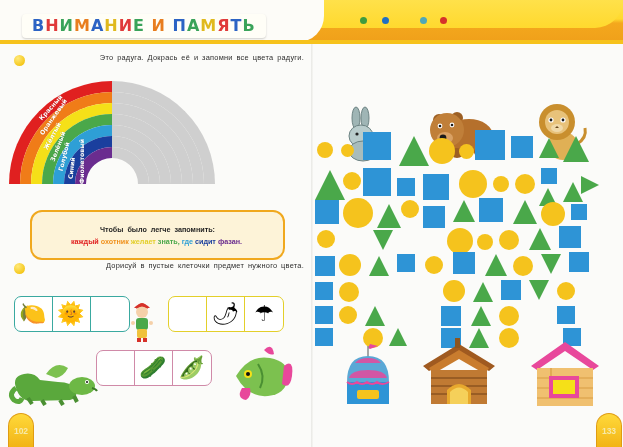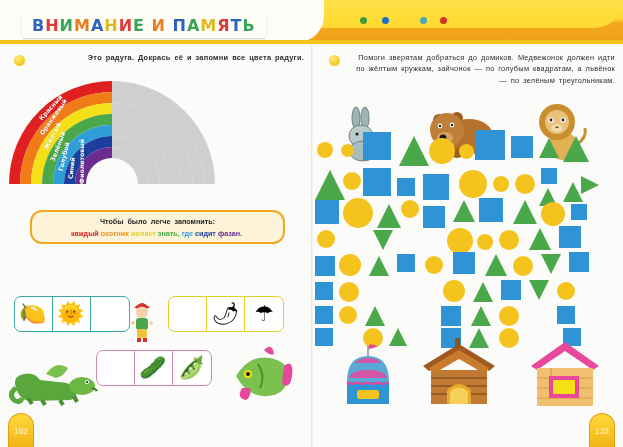--- a/index.html
+++ b/index.html
@@ -89,21 +89,21 @@
   .band-label {
     position: absolute; left: 0; top: 0;
     font-size: 6.2px; font-weight: bold; color: #ffffff;
     white-space: nowrap; transform-origin: left center;
     text-shadow: 0 0 1px rgba(0,0,0,.25);
     font-family: "DejaVu Sans", sans-serif;
   }
 
   
   #note {
-    position: absolute; left: 30px; top: 166px; width: 255px; height: 34px;
+    position: absolute; left: 30px; top: 166px; width: 255px; height: 50px;
     background: #fdf3d8;
     border: 2px solid #f0a81e;
     border-radius: 12px;
     display: flex; flex-direction: column;
     align-items: center; justify-content: center;
   }
   #note-title { font-size: 7.2px; font-weight: bold; color: #1f1f1f; word-spacing: 2px; margin-bottom: 3px; }
   #note-phrase { font-size: 7.2px; font-weight: bold; white-space: nowrap; }
   #note-phrase span { margin-right: 2px; }
 
@@ -151,21 +151,21 @@
   
   .page-num {
     position: absolute; bottom: 0; width: 26px; height: 34px;
     background: linear-gradient(#ffd93a, #f2b416);
     border-top-left-radius: 13px; border-top-right-radius: 13px;
     border: 1.5px solid #e09c12; border-bottom: none;
     display: flex; align-items: center; justify-content: center;
     font-size: 8.5px; font-weight: bold; color: #f6e9a8;
   }
   #page-num-left { left: 8px; }
-  #page-num-right { right: 8px; }
+  #page-num-right { right: 1px; }
 </style>
 </head>
 <body>
 
 <div id="page">
 
   <div id="banner">
     <div id="banner-shelf"></div>
     <div id="banner-curve"></div>
     <div id="banner-base"></div>
@@ -182,21 +182,21 @@
       </div>
   </div>
 
   <div id="spread">
     <div id="gutter"></div>
 
     <div class="page-half" id="left-half">
 
       <div class="task" style="left:14px; top:8px; width:290px;">
         <div class="bullet" style="left:0; top:3px;"></div>
-        <div class="task-text" style="margin-left:33px;font-weight:bold;">Это радуга. Докрась её и запомни все цвета радуги.</div>
+        <div class="task-text" style="margin-left:33px;">Это радуга. Докрась её и запомни все цвета радуги.</div>
       </div>
 
       <div id="rainbow">
           <div class="arc arc-left" style="width: 206px; height: 103px; border-width: 11px; border-color: rgb(224, 32, 32); clip-path: polygon(0px 0px, 50% 0px, 50% 100%, 0px 100%);"></div>
           <div class="arc arc-right" style="width: 206px; height: 103px; border-width: 11px; clip-path: polygon(50% 0px, 100% 0px, 100% 100%, 50% 100%);"></div>
           <div class="band-label" style="left: 17.5434px; top: 34.7598px; transform: translate(0px, -50%) rotate(-48deg);">Красный</div>
           <div class="arc arc-left" style="width: 184px; height: 92px; border-width: 11px; border-color: rgb(240, 124, 24); clip-path: polygon(0px 0px, 50% 0px, 50% 100%, 0px 100%);"></div>
           <div class="arc arc-right" style="width: 184px; height: 92px; border-width: 11px; clip-path: polygon(50% 0px, 100% 0px, 100% 100%, 50% 100%);"></div>
           <div class="band-label" style="left: 19.1433px; top: 50.3856px; transform: translate(0px, -50%) rotate(-55deg);">Оранжевый</div>
           <div class="arc arc-left" style="width: 162px; height: 81px; border-width: 11px; border-color: rgb(245, 224, 24); clip-path: polygon(0px 0px, 50% 0px, 50% 100%, 0px 100%);"></div>
@@ -214,20 +214,24 @@
           <div class="arc arc-left" style="width: 74px; height: 37px; border-width: 11px; border-color: rgb(106, 44, 143); clip-path: polygon(0px 0px, 50% 0px, 50% 100%, 0px 100%);"></div>
           <div class="arc arc-right" style="width: 74px; height: 37px; border-width: 11px; clip-path: polygon(50% 0px, 100% 0px, 100% 100%, 50% 100%);"></div>
           <div class="band-label" style="left: 58.5px; top: 100px; transform: translate(0px, -50%) rotate(-90deg);">Фиолетовый</div>
         </div>
 
       <div id="note">
         <div id="note-title">Чтобы было легче запомнить:</div>
         <div id="note-phrase"><span style="color: rgb(224, 32, 32);">каждый</span><span style="color: rgb(240, 146, 30);">охотник</span><span style="color: rgb(227, 207, 42);">желает</span><span style="color: rgb(74, 168, 74);">знать,</span><span style="color: rgb(46, 159, 214);">где</span><span style="color: rgb(26, 63, 158);">сидит</span><span style="color: rgb(106, 44, 143);">фазан.</span></div>
       </div>
 
+      <div class="task" style="left:14px; top:216px; width:290px;">
+        <div class="bullet" style="left:0; top:3px;"></div>
+        <div class="task-text" style="margin-left:19px;">Дорисуй в пустые клеточки предмет нужного цвета.</div>
+      </div>
 
       <div id="grids-host">
           <div class="grid" style="left: 14px; top: 252px; border-color: rgb(58, 169, 160);">
             <div class="cell" style="border-right-color: rgb(58, 169, 160);">
               <span class="glyph">🍋</span>
             </div>
             <div class="cell" style="border-right-color: rgb(58, 169, 160);">
               <span class="glyph">🌞</span>
             </div>
             <div class="cell" style="border-right-color: rgb(58, 169, 160);"></div>
@@ -281,24 +285,20 @@
     <circle cx="20" cy="30" r="4" fill="#f5e018"></circle>
             <circle cx="20" cy="30" r="2" fill="#111"></circle>
     <path d="M30 20 q8 12 2 24" stroke="#4a8f32" stroke-width="2" fill="none"></path>
   </svg></div>
 
       <div class="page-num" id="page-num-left">102</div>
     </div>
 
     <div class="page-half" id="right-half">
 
-      <div class="task" style="left:16px; top:8px; width:286px;">
-        <div class="bullet" style="left:0; top:3px;"></div>
-        <div class="task-text" style="margin-left:19px;">Помоги зверятам добраться до домиков. Медвежонок должен идти по жёлтым кружкам, зайчонок — по голубым квадратам, а львёнок — по зелёным треугольникам.</div>
-      </div>
 
       <div class="art" id="bunny" style="left:28px; top:62px; width:46px; height:56px;"><svg viewBox="0 0 46 56" width="46" height="56">
     <ellipse cx="15" cy="12" rx="4" ry="11" fill="#9fb5b5" stroke="#6d8383"></ellipse>
     <ellipse cx="24" cy="12" rx="4" ry="11" fill="#9fb5b5" stroke="#6d8383"></ellipse>
     <ellipse cx="20" cy="30" rx="12" ry="11" fill="#b9cccc" stroke="#6d8383"></ellipse>
     <ellipse cx="22" cy="45" rx="14" ry="10" fill="#a8bcbc" stroke="#6d8383"></ellipse>
     <circle cx="16" cy="28" r="1.6" fill="#222"></circle>
             <circle cx="24" cy="28" r="1.6" fill="#222"></circle>
     <ellipse cx="33" cy="38" rx="7" ry="4" fill="#f08a1e" transform="rotate(-25 33 38)"></ellipse>
     <path d="M33 34 l3 -5" stroke="#3aa35a" stroke-width="2" fill="none"></path>

